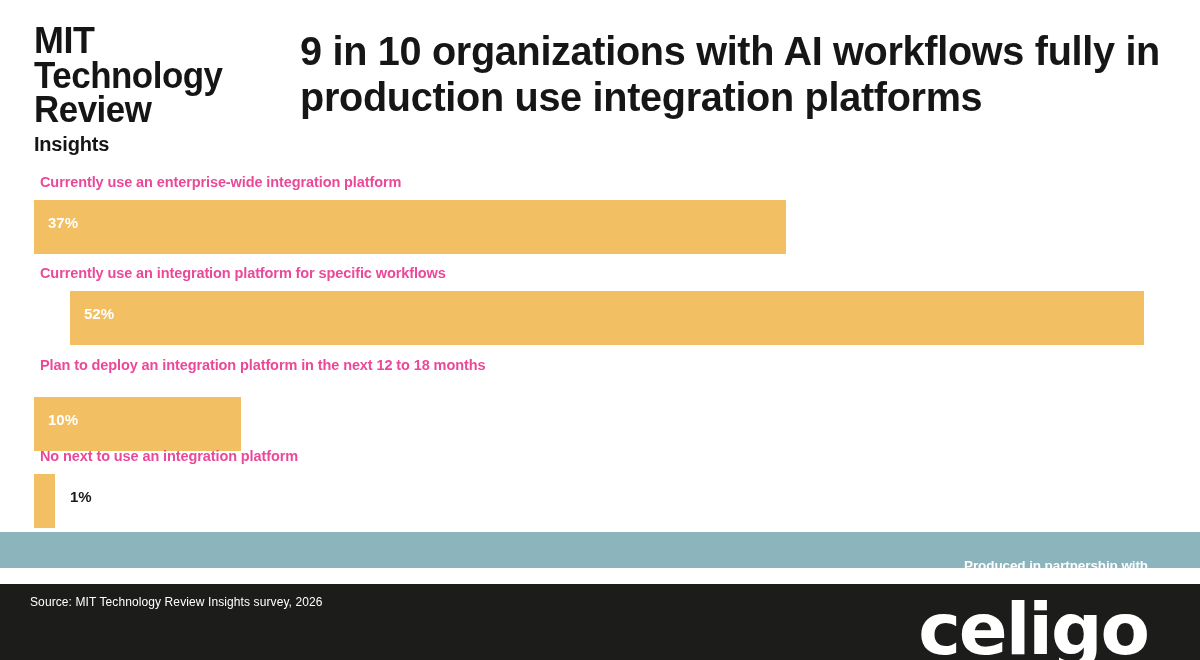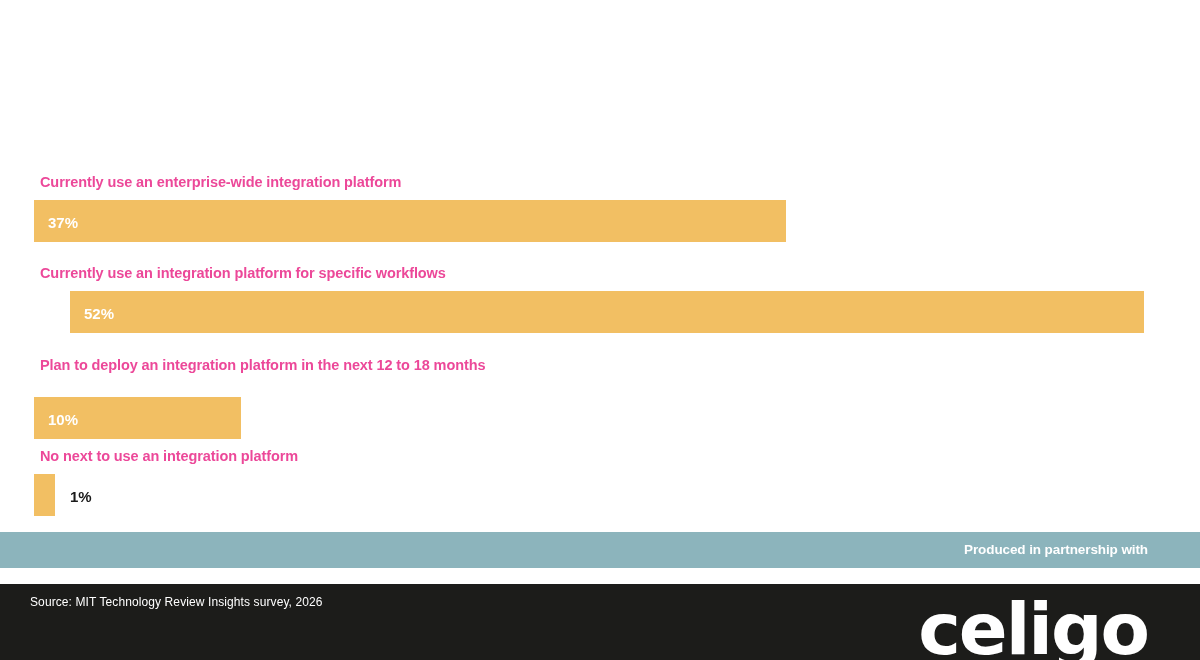--- a/index.html
+++ b/index.html
@@ -95,21 +95,21 @@
     letter-spacing: -0.1px;
     white-space: nowrap;
   }
   .bar-track {
     position: absolute;
     left: 34px;
     height: 46px;
     background: transparent;
   }
   .bar-fill {
-    height: 42px;
+    height: 54px;
     background: #f2bf63;
     position: relative;
     display: block;
   }
   .bar-value-in {
     position: absolute;
     left: 14px;
     top: 0;
     height: 46px;
     line-height: 46px;
@@ -134,21 +134,21 @@
     position: absolute;
     left: 0;
     top: 532px;
     width: 1200px;
     height: 36px;
     background: #8cb4bc;
   }
   .partnership-text {
     position: absolute;
     right: 52px;
-    top: 0;
+    top: 16px;
     height: 36px;
     line-height: 36px;
     color: #ffffff;
     font-family: "Liberation Sans Narrow", "Liberation Sans", sans-serif;
     font-weight: bold;
     font-size: 13.5px;
     letter-spacing: -0.1px;
     margin-left: 36px;
   }
   .dark-band {
@@ -180,20 +180,29 @@
     font-size: 72px;
     line-height: 82px;
     letter-spacing: -2px;
   }
 </style>
 </head>
 <body>
 
 <div class="page">
 
+  <div class="header">
+    <div class="logo-block">
+      <div class="logo-line l1">MIT</div>
+      <div class="logo-line l2">Technology</div>
+      <div class="logo-line l3">Review</div>
+      <div class="logo-insights">Insights</div>
+    </div>
+    <div class="headline">9 in 10 organizations with AI workflows fully in production use integration platforms</div>
+  </div>
 
   <div class="chart">
 
     <div class="bar-row">
       <div class="bar-label" style="top:14px;">Currently use an enterprise-wide integration platform</div>
       <div class="bar-track" style="top:40px; width:752px;">
         <div class="bar-fill" style="width:752px;">
           <span class="bar-value-in">37%</span>
         </div>
       </div>

